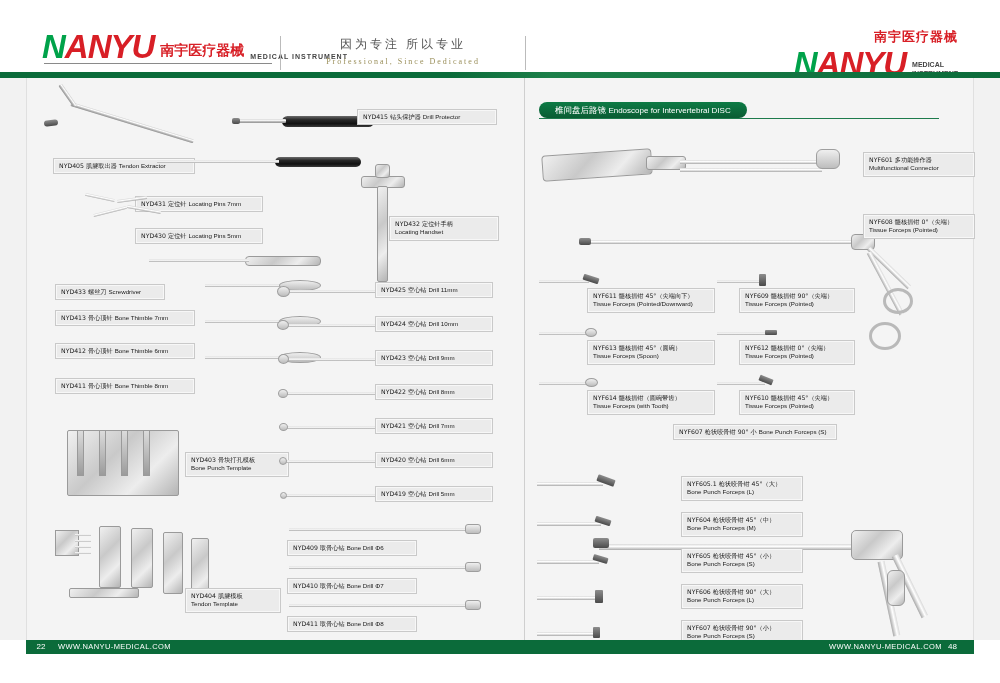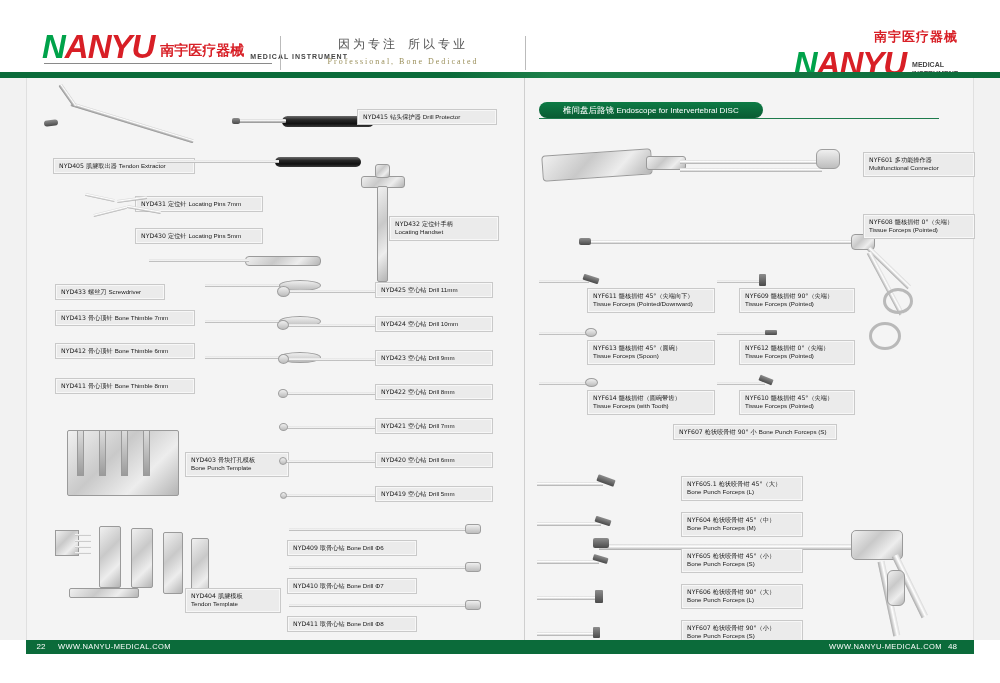--- a/index.html
+++ b/index.html
@@ -42,21 +42,21 @@
     margin-left:6px; margin-bottom:3px;
   }
   .logo-line {
     position:absolute; left:18px; top:63px; width:228px; height:1px; background:#8a8a8a;
   }
   .slogan {
     position:absolute; left:262px; top:36px; width:230px; text-align:center;
   }
   .slogan-cn {
     font-size:12px; color:#555; letter-spacing:3px;
-    font-family:Liberation Mono, monospace;
+    font-family:Liberation Serif, serif;
   }
   .slogan-en {
     font-size:8px; color:#9a8f5a; letter-spacing:2px; margin-top:4px;
     font-family:"Liberation Serif", serif;
   }
   .slogan:before, .slogan:after {
     content:""; position:absolute; top:0; width:1px; height:34px; background:#bbb;
   }
   .slogan:before { left:-8px; }
   .slogan:after { right:-8px; }
@@ -103,21 +103,21 @@
     color:#fff; font-size:7.5px; letter-spacing:.4px;
   }
   .url-r {
     position:absolute; right:58px; top:0; height:14px; line-height:14px;
     color:#fff; font-size:7.5px; letter-spacing:.4px;
   }
   
   .sec-title {
     position:absolute; height:16px; border-radius:8px;
     background:linear-gradient(to bottom,#0d7b45,#0a5c33);
-    color:#fff; font-size:8.5px; line-height:16px; padding:0 24px;
+    color:#fff; font-size:8.5px; line-height:16px; padding:0 16px;
     white-space:nowrap;
   }
   .sec-title .cn { font-family:"DejaVu Sans", sans-serif; font-size:8.5px; }
   .sec-title .en { font-size:8px; }
   .sec-rule {
     position:absolute; height:1px; background:#1d7b4c;
   }
   
   .label {
     position:absolute;
@@ -183,21 +183,21 @@
         <div class="nanyu-word">
           <span class="n1">N</span><span class="n2">ANYU</span>
         </div>
         <div class="logo-cn">南宇医疗器械</div>
         <div class="logo-sub">MEDICAL INSTRUMENT</div>
       </div>
       <div class="logo-line"></div>
 
       <div class="slogan">
         <div class="slogan-cn">因为专注 所以专业</div>
-        <div class="slogan-en">Professional, Bone Dedicated</div>
+        <div class="slogan-en">Professional, Since Dedicated</div>
       </div>
 
       <div class="logo-right">
         <div class="cn">南宇医疗器械</div>
         <div class="row2">
           <div class="nanyu-word">
             <span class="n1">N</span><span class="n2">ANYU</span>
           </div>
           <div class="sub">
             <div>MEDICAL</div>

